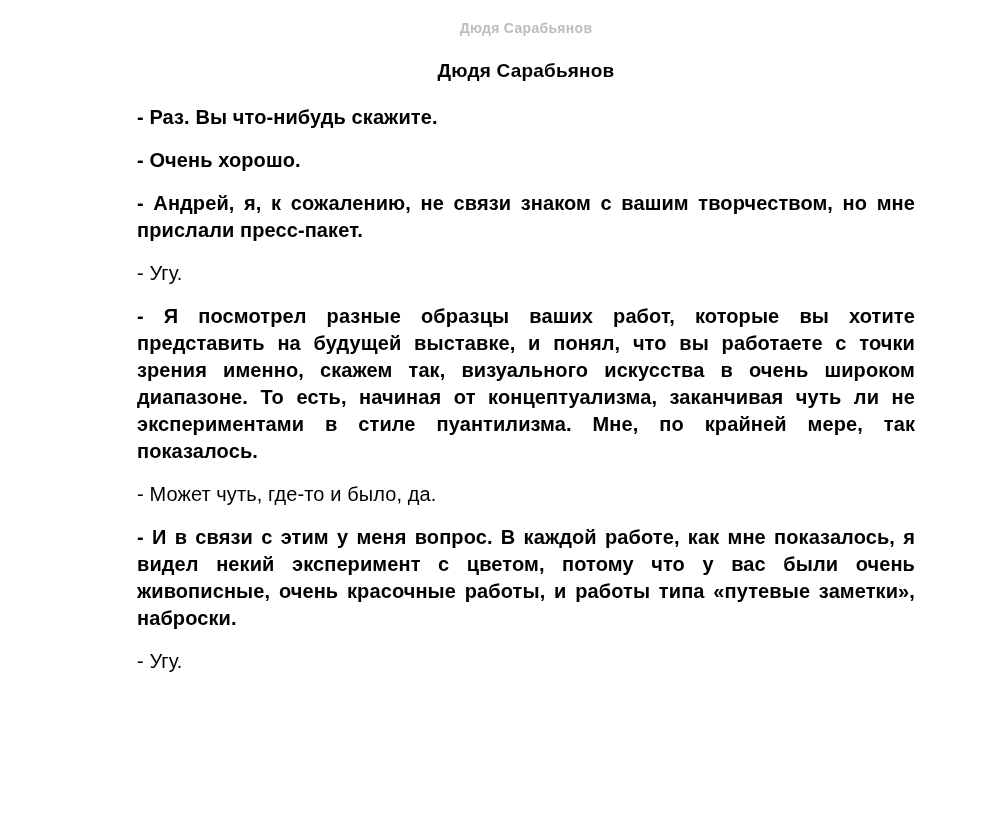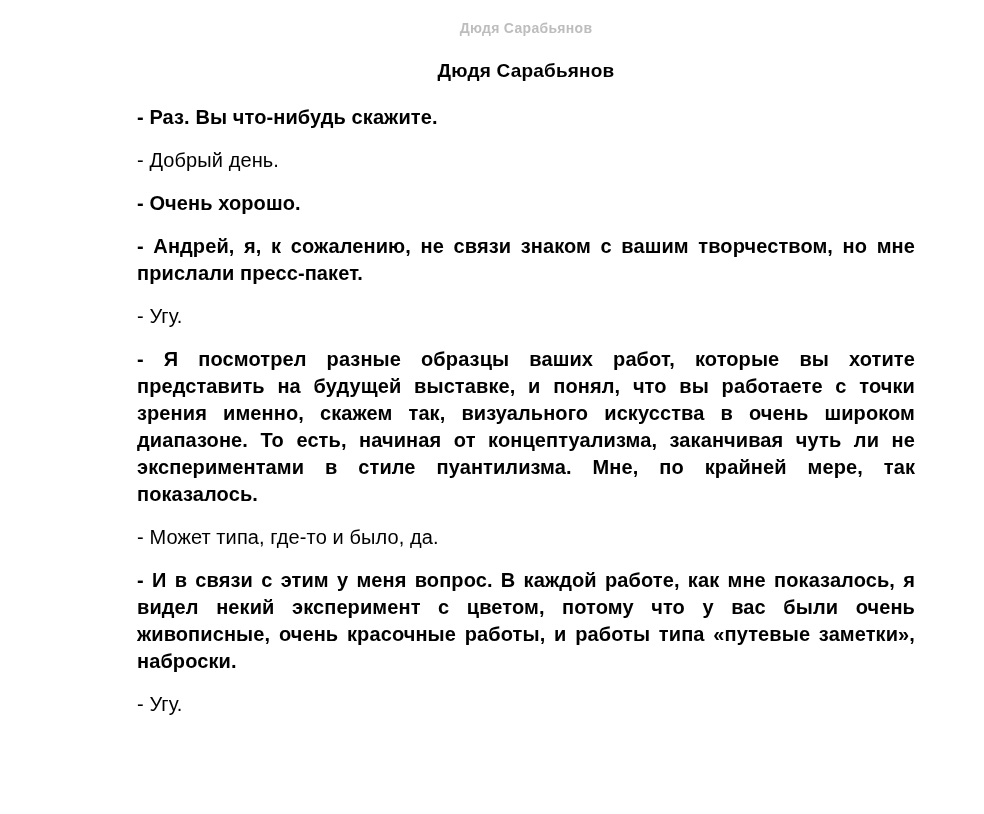--- a/index.html
+++ b/index.html
@@ -59,23 +59,22 @@
 </style>
 </head>
 <body>
 
 <div class="page">
   <div class="content">
     <div class="running-header">Дюдя Сарабьянов</div>
     <h1 class="doc-title">Дюдя Сарабьянов</h1>
     <div class="dialogue">
         <p class="para bold">- Раз. Вы что-нибудь скажите.</p>
-        <p class="para regular">- Добрый день.</p>
         <p class="para bold">- Очень хорошо.</p>
         <p class="para bold">- Андрей, я, к сожалению, не связи знаком с вашим творчеством, но мне прислали пресс-пакет.</p>
         <p class="para regular">- Угу.</p>
         <p class="para bold">- Я посмотрел разные образцы ваших работ, которые вы хотите представить на будущей выставке, и понял, что вы работаете с точки зрения именно, скажем так, визуального искусства в очень широком диапазоне. То есть, начиная от концептуализма, заканчивая чуть ли не экспериментами в стиле пуантилизма. Мне, по крайней мере, так показалось.</p>
-        <p class="para regular">- Может типа, где-то и было, да.</p>
+        <p class="para regular">- Может чуть, где-то и было, да.</p>
         <p class="para bold">- И в связи с этим у меня вопрос. В каждой работе, как мне показалось, я видел некий эксперимент с цветом, потому что у вас были очень живописные, очень красочные работы, и работы типа «путевые заметки», наброски.</p>
         <p class="para regular">- Угу.</p>
       </div>
   </div>
 </div>
 
 </body></html>

